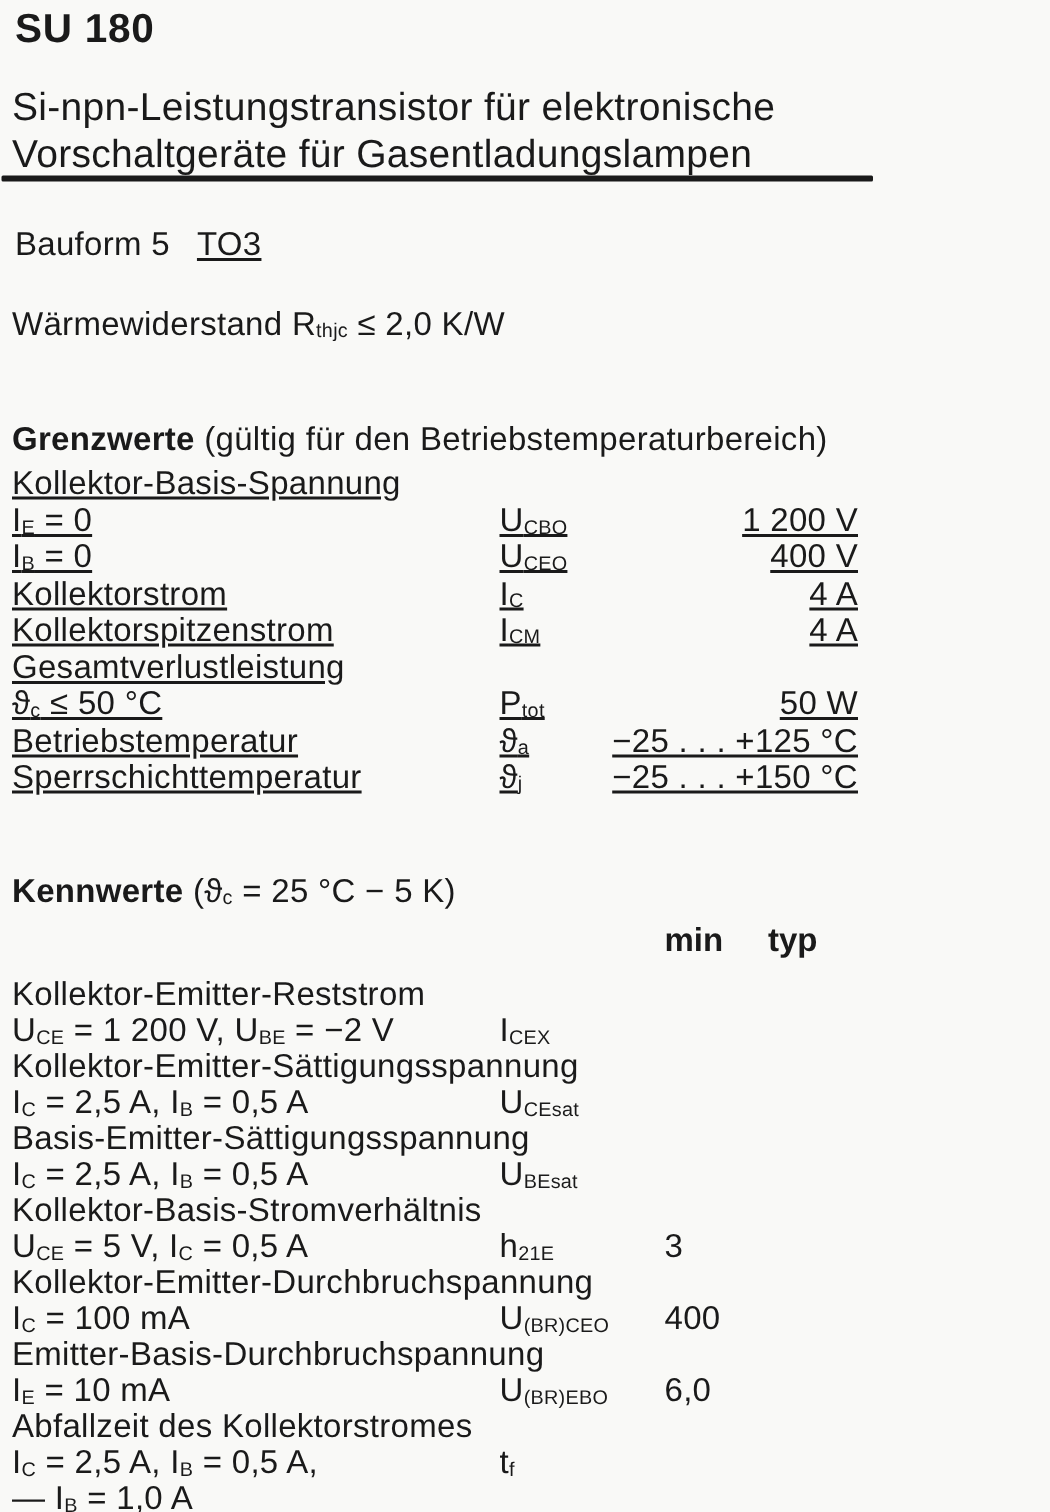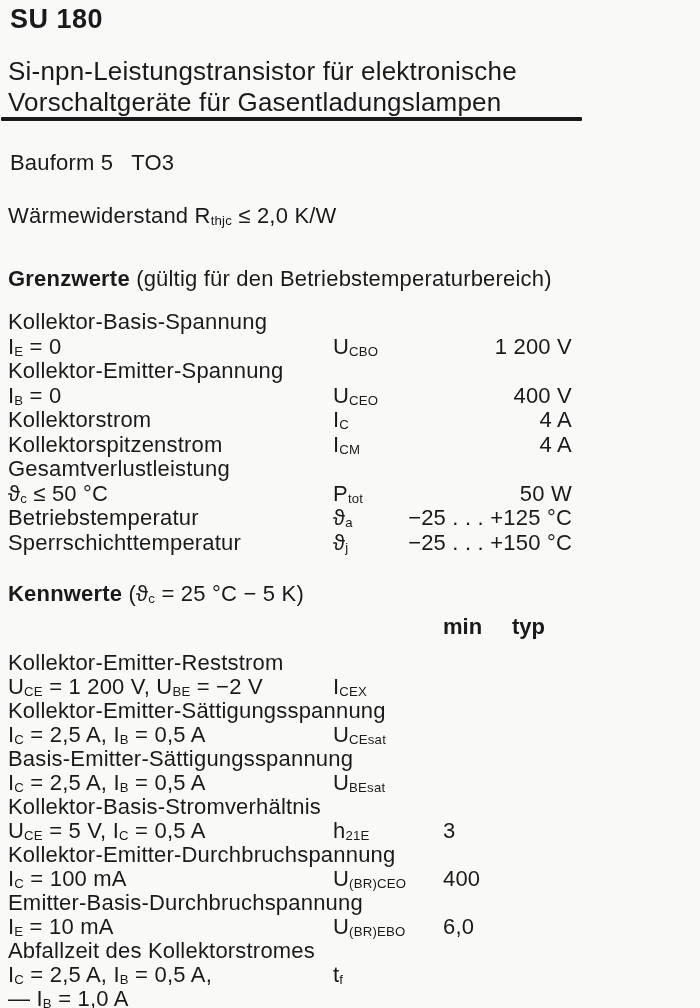--- a/index.html
+++ b/index.html
@@ -43,30 +43,30 @@
     position:absolute; top:40px; left:8px; right:8px;
     font-size:26px; line-height:31px; letter-spacing:0.2px;margin-top:16px;
   }
   .rule{
     position:absolute; top:117px; left:1px; right:2px;
     height:4px; background:var(--ink); border-radius:1px;
   }
   
   .bodytext{font-size:22px; letter-spacing:0.2px;}
   .bauform{position:absolute; top:150px; left:10px;}
-  .bauform .pkg{margin-left:18px;}
+  .bauform .pkg{margin-left:18px;text-decoration:underline;}
   .thermal{position:absolute; top:203px; left:8px;}
   .section-heading{position:absolute; left:8px;}
   .section-heading .bold{font-weight:700;}
-  .gw-heading{top:266px;}
+  .gw-heading{top:280px;}
   .kw-heading{top:581px;}
   
   .gw-table{
     position:absolute; top:310px; left:0; right:0;
-    font-size:22px; letter-spacing:0.2px;
+    font-size:22px; letter-spacing:0.2px;text-decoration:underline;
   }
   .gw-table .row{
     display:flex; line-height:24.5px;
     padding:0 12px 0 8px;
   }
   .gw-table .c-label{width:325px; flex:none; white-space:nowrap;}
   .gw-table .c-symbol{flex:1; white-space:nowrap;}
   .gw-table .c-value{text-align:right; white-space:nowrap;}
 
   .kw-colheads{position:absolute; top:614px; left:0; right:0; font-size:22px;}
@@ -125,25 +125,20 @@
     <span class="c-label">Kollektor-Basis-Spannung</span>
     <span class="c-symbol"></span>
     <span class="c-value"></span>
   </div>
       <div class="row">
     <span class="c-label">I<sub>E</sub> = 0</span>
     <span class="c-symbol">U<sub>CBO</sub></span>
     <span class="c-value">1 200 V</span>
   </div>
       <div class="row">
-    <span class="c-label">Kollektor-Emitter-Spannung</span>
-    <span class="c-symbol"></span>
-    <span class="c-value"></span>
-  </div>
-      <div class="row">
     <span class="c-label">I<sub>B</sub> = 0</span>
     <span class="c-symbol">U<sub>CEO</sub></span>
     <span class="c-value">400 V</span>
   </div>
       <div class="row">
     <span class="c-label">Kollektorstrom</span>
     <span class="c-symbol">I<sub>C</sub></span>
     <span class="c-value">4 A</span>
   </div>
       <div class="row">

